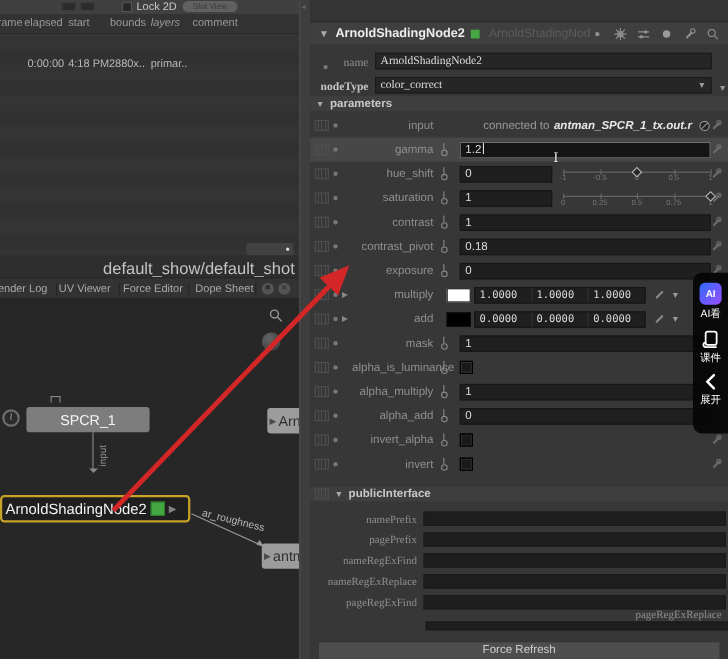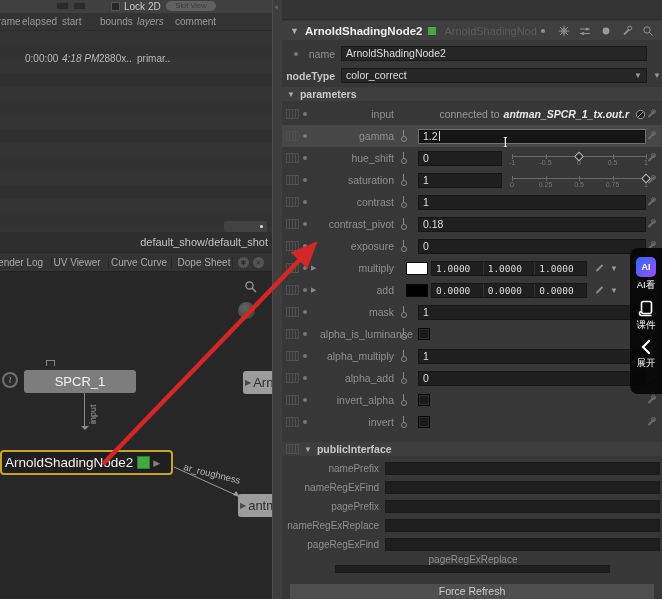--- a/index.html
+++ b/index.html
@@ -13,21 +13,21 @@
   #lock-box { left:111px; top:2px; width:9px; height:9px; background:#262626; border:1px solid #555; }
   #lock-label { left:124px; top:1px; font-size:10px; color:#c8c8c8; }
   #view-btn { left:166px; top:1px; width:50px; height:10px; background:#606060; border-radius:5px; font-size:7.5px; color:#3b3b3b; text-align:center; line-height:10px; }
   #catalog-header { left:0; top:13px; width:272px; height:18px; background:#333; border-bottom:1px solid #2a2a2a; }
   #catalog-header span { position:absolute; top:3px; font-size:10px; color:#999; white-space:nowrap; }
   #stripes { left:0; top:31px; width:272px; height:201px; background:repeating-linear-gradient(180deg,#343434 0 14px,#313131 14px 28px); }
   #catalog-row span { position:absolute; top:0; font-size:10px; color:#b8b8b8; white-space:nowrap; }
   #catalog-row { left:0; top:53px; width:272px; height:13px; }
   #hscroll { left:224px; top:221px; width:43px; height:11px; background:#424242; border-radius:2px; }
   #hscroll i { position:absolute; right:4px; top:4px; width:3px; height:3px; background:#ddd; border-radius:50%; }
-  #path-label { left:0; top:236px; width:268px; font-size:11px; color:#c4c4c4; text-align:right; }
+  #path-label { left:0; top:236px; width:268px; font-size:15px; color:#c4c4c4; text-align:right; }
   #tab-bar { left:0; top:252px; width:272px; height:20px; background:#333; border-top:1px solid #262626; border-bottom:1px solid #222; overflow:hidden; }
   .tab { position:absolute; top:4px; transform:translateX(-50%); font-size:10px; color:#aaa; white-space:nowrap; }
   .tab-sep { position:absolute; top:4px; width:1px; height:12px; background:#262626; }
   .tab-circle { position:absolute; top:4px; width:11px; height:11px; border-radius:50%; background:#545454; color:#2b2b2b; font-size:7px; text-align:center; line-height:11px; }
 
   #node-graph { left:0; top:272px; width:272px; height:327px; background:#272727; overflow:hidden; }
   #ng-blob { left:238px; top:30px; width:17px; height:17px; border-radius:50%; background:radial-gradient(circle at 40% 35%,#6f6f6f,#3a3a3a); opacity:.85; }
   #bracket-icon { left:46px; top:88px; width:9px; height:6px; border:1px solid #888; border-bottom:none; }
   #spcr-node { left:24px; top:98px; width:112px; height:23px; background:#7d7d7d; border-radius:3px; color:#f4f4f4; font-size:13px; text-align:center; line-height:23px; }
   #spcr-badge { left:2px; top:100px; width:16px; height:16px; border:2px solid #6f6f6f; border-radius:50%; background:#2b2b2b; color:#999; font-size:10px; text-align:center; line-height:12px; }
@@ -49,21 +49,21 @@
   #right-panel { left:282px; top:0; width:380px; height:599px; background:#373737; }
   #rp-top { left:0; top:0; width:380px; height:20px; background:#343434; border-bottom:1px solid #2b2b2b; }
   #rp-header { left:0; top:21px; width:380px; height:19px; background:#3f3f3f; display:flex; align-items:center; padding:0 8px; }
   #rp-header .caret { color:#aaa; font-size:9px; margin-right:6px; }
   #rp-title { color:#ececec; font-weight:bold; font-size:11.5px; white-space:nowrap; }
   #rp-green { width:8px; height:8px; background:#43a843; margin-left:6px; }
   #rp-ghost { color:#5c5c5c; font-size:11px; margin-left:8px; white-space:nowrap; flex:1; overflow:hidden; }
   #rp-icons { display:flex; gap:9px; align-items:center; }
   #rp-icons .hicon { width:12px; height:12px; }
 
-  .frow { position:absolute; left:0; width:380px; height:19px; display:flex; align-items:center; }
+  .frow { position:absolute; left:0; width:380px; height:19px; display:flex; align-items:flex-end;font-family:Liberation Serif, serif; }
   .frow .dot, .pdot { width:4px; height:4px; border-radius:50%; background:#777; }
   .flabel { text-align:right; color:#8f8f8f; font-size:10.5px; padding-right:6px; white-space:nowrap; }
   .tfield { background:#262626; border:1px solid #1a1a1a; height:15px; line-height:13px; color:#ddd; font-size:10.5px; padding:0 4px; position:relative; }
 
   .sec-header { position:absolute; left:0; width:380px; height:14px; background:#3e3e3e; display:flex; align-items:center; font-size:10.5px; color:#c8c8c8; font-weight:bold; }
   .sec-header .caret { color:#aaa; font-size:8px; margin:0 5px; font-weight:normal; }
 
   #param-rows { left:0; top:103px; width:380px; }
   .prow { display:flex; align-items:center; height:22px; padding-left:4px; position:relative; }
   .prow.hi { background:#474747; }
@@ -128,32 +128,32 @@
     <span style="left: -5px;">frame</span>
     <span style="left: 22px;">elapsed</span>
     <span style="left: 62px;">start</span>
     <span style="left: 100px;">bounds</span>
     <span style="left: 137px; font-style: italic;">layers</span>
     <span style="left: 175px;">comment</span>
   </div>
 <div class="abs" id="stripes"></div>
 <div class="abs" id="catalog-row">
     <span style="left: 25px;">0:00:00</span>
-    <span style="left: 62px; font-style: italic;">4:18 PM</span>
+    <span style="left: 62px;">4:18 PM</span>
     <span style="left: 99px;">2880x..</span>
     <span style="left: 137px;">primar..</span>
   </div>
 <div class="abs" id="hscroll">
     <i></i>
   </div>
 <div class="abs" id="path-label">default_show/default_shot</div>
 <div class="abs" id="tab-bar">
     <span class="tab" style="left: 17px;">Render Log</span>
     <span class="tab" style="left: 77px;">UV Viewer</span>
-    <span class="tab" style="left: 139px;">Curve Curve</span>
+    <span class="tab" style="left: 139px;">Force Editor</span>
     <span class="tab" style="left: 204px;">Dope Sheet</span>
     <span class="tab-sep" style="left: 51px;"></span>
     <span class="tab-sep" style="left: 108px;"></span>
     <span class="tab-sep" style="left: 171px;"></span>
     <span class="tab-sep" style="left: 232px;"></span>
     <span class="tab-circle" style="left: 238px;">✱</span>
     <span class="tab-circle" style="left: 253px;">✕</span>
   </div>
 
 <div class="abs" id="node-graph">
@@ -483,25 +483,25 @@
     <span class="caret">▼</span>
     <span>publicInterface</span>
   </div>
 
   <div class="abs" id="pub-rows" style="left:0;top:459px;width:380px">
       <div class="frow" style="position: relative; top: 0px;">
         <span class="flabel">namePrefix</span>
         <span class="tfield"></span>
       </div>
       <div class="frow" style="position: relative; top: 0px;">
+        <span class="flabel">pagePrefix</span>
+        <span class="tfield"></span>
+      </div>
+      <div class="frow" style="position: relative; top: 0px;">
         <span class="flabel">nameRegExFind</span>
-        <span class="tfield"></span>
-      </div>
-      <div class="frow" style="position: relative; top: 0px;">
-        <span class="flabel">pagePrefix</span>
         <span class="tfield"></span>
       </div>
       <div class="frow" style="position: relative; top: 0px;">
         <span class="flabel">nameRegExReplace</span>
         <span class="tfield"></span>
       </div>
       <div class="frow" style="position: relative; top: 0px;">
         <span class="flabel">pageRegExFind</span>
         <span class="tfield"></span>
       </div>

